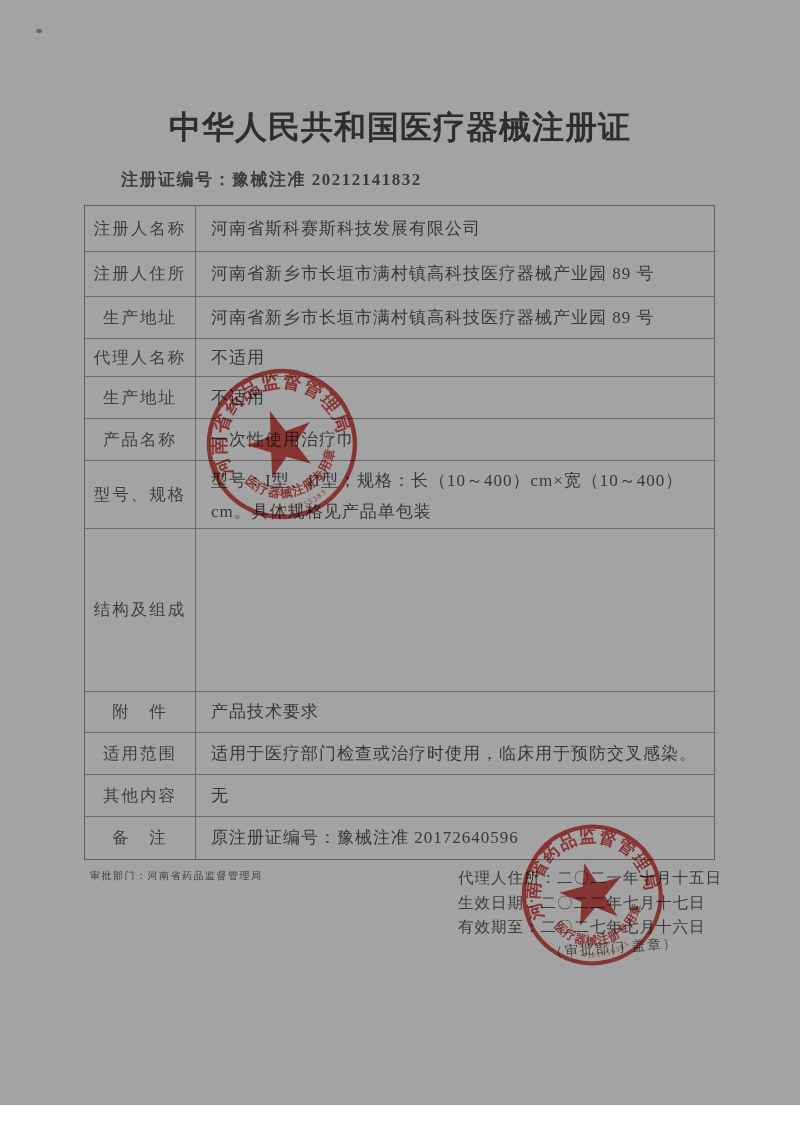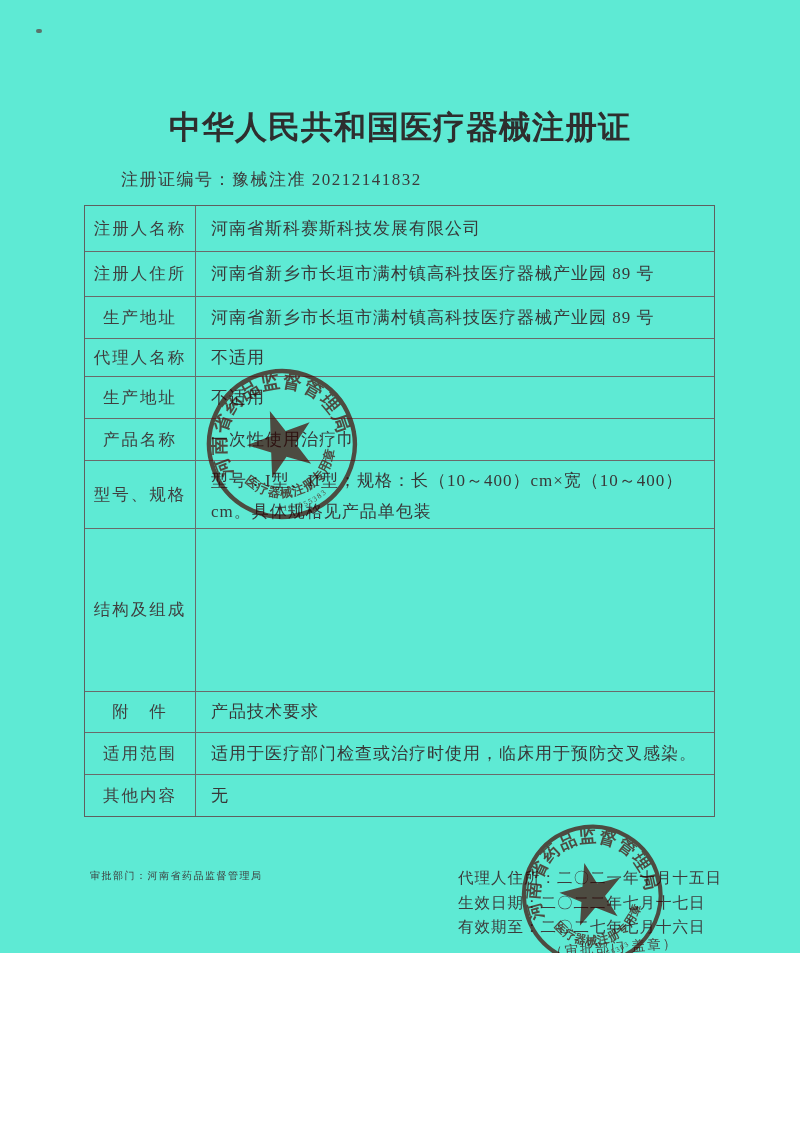--- a/index.html
+++ b/index.html
@@ -1,25 +1,25 @@
 <!DOCTYPE html>
 <html><head>
 <meta charset="utf-8">
 <style>
   html,body{margin:0;padding:0;background:#ffffff;}
   .page{
-    position:relative;width:800px;height:953px;background:#5eead4;overflow:hidden;
+    position:relative;width:800px;height:1105px;background:#a3a3a3;overflow:hidden;
     font-family:"Liberation Serif","DejaVu Serif",serif;color:#3a3a3a;
   }
   .speck{position:absolute;left:36px;top:29px;width:6px;height:4px;background:#5a5550;border-radius:2px;opacity:.8;}
   .title{
     position:absolute;left:0;top:106px;width:100%;margin:0;text-align:center;
     font-size:32px;font-weight:bold;letter-spacing:1px;color:#2e2e2e;
   }
-  .cert-line{position:absolute;left:121px;top:168px;font-size:17px;letter-spacing:1.5px;color:#3c3c3c;}
+  .cert-line{position:absolute;left:121px;top:168px;font-size:17px;letter-spacing:1.5px;color:#3c3c3c;font-weight:bold;}
   .tbl{
     position:absolute;left:84px;top:205px;width:631px;
     border:1.3px solid #5f5f5f;box-sizing:border-box;
   }
   .row{display:flex;border-top:1px solid #6a6a6a;box-sizing:border-box;}
   .row:first-child{border-top:none;}
   .lbl{
     width:111px;flex:0 0 111px;border-right:1px solid #6a6a6a;box-sizing:border-box;
     display:flex;align-items:center;justify-content:center;
     font-size:16.5px;letter-spacing:2px;color:#3f3f3f;text-align:center;
@@ -93,20 +93,24 @@
       <div class="val">产品技术要求</div>
     </div>
     <div class="row h42">
       <div class="lbl">适用范围</div>
       <div class="val">适用于医疗部门检查或治疗时使用，临床用于预防交叉感染。</div>
     </div>
     <div class="row h42">
       <div class="lbl">其他内容</div>
       <div class="val">无</div>
     </div>
+    <div class="row h43">
+      <div class="lbl">备　注</div>
+      <div class="val">原注册证编号：豫械注准 20172640596</div>
+    </div>
   </div>
 
   <div class="footer-dept"><span>审批部门：</span><span>河南省药品监督管理局</span></div>
 
   <div class="dates">
     <div><span>代理人住所：</span><span>二〇二一年十月十五日</span></div>
     <div><span>生效日期：</span><span>二〇二二年七月十七日</span></div>
     <div><span>有效期至：</span><span>二〇二七年七月十六日</span></div>
   </div>
 

